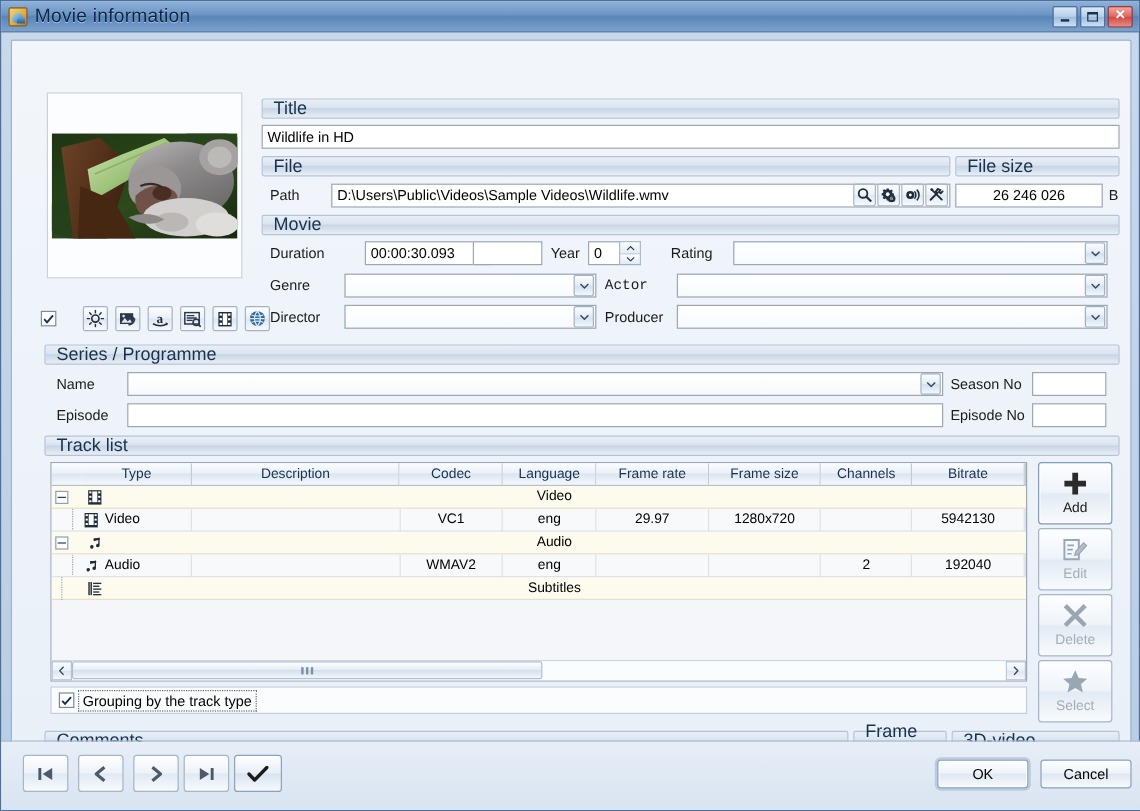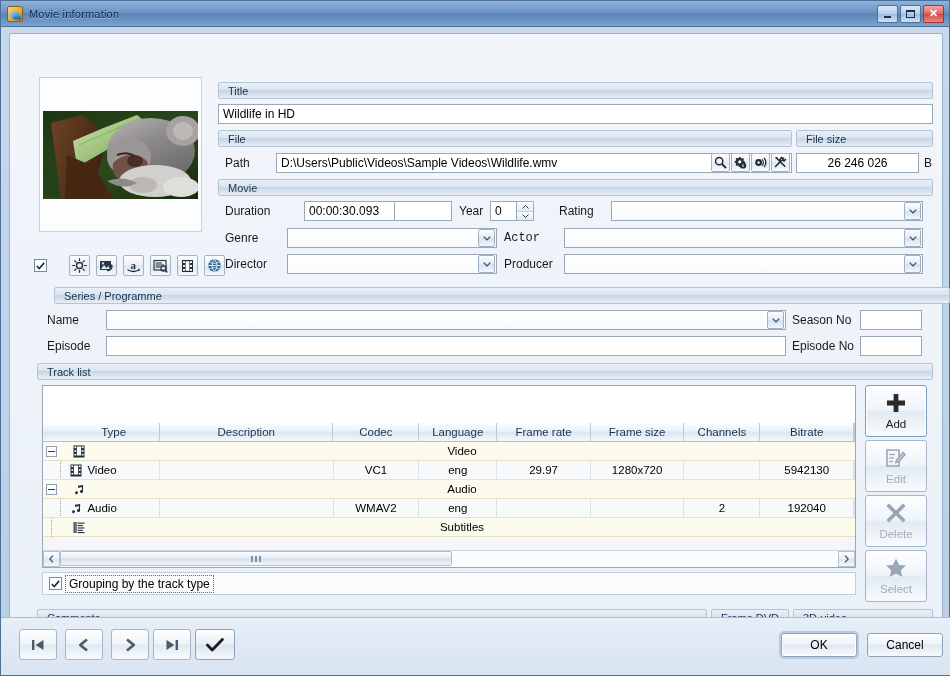--- a/index.html
+++ b/index.html
@@ -43,21 +43,21 @@
     background: linear-gradient(160deg,#9fd4f0,#3a79b8);
     transform: rotate(-18deg);
   }
   .title-icon::after {
     content: ""; position: absolute; right: 1px; bottom: 1px;
     width: 7px; height: 6px;
     background: linear-gradient(180deg,#5fa5df,#1f5a96);
     clip-path: polygon(0 100%, 100% 100%, 100% 25%, 55% 0, 0 45%);
   }
   .title-text {
-    font-size: 11px; color: #0a2546; letter-spacing: .2px;
+    font-size: 16px; color: #0a2546; letter-spacing: .2px;
     text-shadow: 0 1px 0 rgba(255,255,255,.45);
     flex: 1 1 auto;
   }
   .winbtns { display: flex; gap: 2px; align-items: center; padding-right: 3px; }
   .winbtn {
     width: 21px; height: 18px;
     border: 1px solid #4f7098;
     border-radius: 2px;
     background: linear-gradient(to bottom,#dce9f7 0%, #b7cee8 48%, #9cbbdf 52%, #cfe0f3 100%);
     display: flex; align-items: center; justify-content: center;
@@ -86,21 +86,21 @@
   }
 
   
   .grouphdr {
     position: absolute; height: 17px;
     background: linear-gradient(to bottom,#e9eff7 0%, #dbe4ef 45%, #c8d5e5 50%, #e7eef6 100%);
     border: 1px solid #b4c4d7;
     border-radius: 2px;
     display: flex; align-items: center;
     padding-left: 9px;
-    font-size: 11px; color: #16324f;
+    font-size: 15px; color: #16324f;
   }
 
   
   .tfield {
     position: absolute;
     background: #fff;
     border: 1px solid #9aa7b4;
     display: flex; align-items: center;
     padding: 0 4px;
     font-size: 12px; color: #000;
@@ -176,21 +176,21 @@
   }
   .cbox svg { display: block; }
 
   
   .tl-wrap {
     position: absolute; left: 41px; top: 358px; width: 814px; height: 183px;
     border: 1px solid #9aa7b4; background: #fff;
     display: flex; flex-direction: column;
     overflow: hidden;
   }
-  .tl-head { display: flex; height: 19px; flex: 0 0 19px; margin-top: 37px; }
+  .tl-head { display: flex; height: 19px; flex: 0 0 19px; }
   .tl-head .th {
     background: linear-gradient(to bottom,#fbfdff 0%, #eaf1f8 45%, #dbe5f0 50%, #f4f8fc 100%);
     border-right: 1px solid #c0cbd8;
     border-bottom: 1px solid #b3bfcd;
     display: flex; align-items: center; justify-content: center;
     font-size: 11.5px; color: #17324f;
     overflow: hidden; white-space: nowrap;
   }
   .tl-body { flex: 1 1 auto; position: relative; background: #f4f6f9; }
   .tl-row { display: flex; height: 19px; align-items: stretch; }
@@ -539,21 +539,21 @@
       </span>
       <span class="iconbtn">
         <svg width="15" height="15" viewBox="0 0 15 15">
           <circle cx="7.5" cy="7.5" r="6.2" fill="#2c6aa0"></circle>
           <path d="M1.4 7.5 H13.6 M7.5 1.3 a9 9 0 0 0 0 12.4 M7.5 1.3 a9 9 0 0 1 0 12.4" stroke="#dce8f2" stroke-width="1" fill="none"></path>
           <path d="M2.6 4.4 q5 2 9.8 0 M2.6 10.6 q5 -2 9.8 0" stroke="#dce8f2" stroke-width=".9" fill="none"></path>
         </svg>
       </span>
     </div>
 
-    <div class="grouphdr" style="left:53px; top:260px; width:896px;text-align:right;">
+    <div class="grouphdr" style="left:36px; top:260px; width:896px;text-align:right;">
       <span>Series / Programme</span>
     </div>
     <div class="lbl" style="left:46px; top:283px;">Name</div>
     <div class="combo" style="left:105px; top:283px; width:680px;">
       <span class="cval"></span>
       <span class="carrow">
           <svg width="8" height="5" viewBox="0 0 8 5">
             <path d="M0.7 0.7 L4 4 L7.3 0.7" stroke="#33485e" stroke-width="1.2" fill="none"></path>
           </svg>
         </span>

